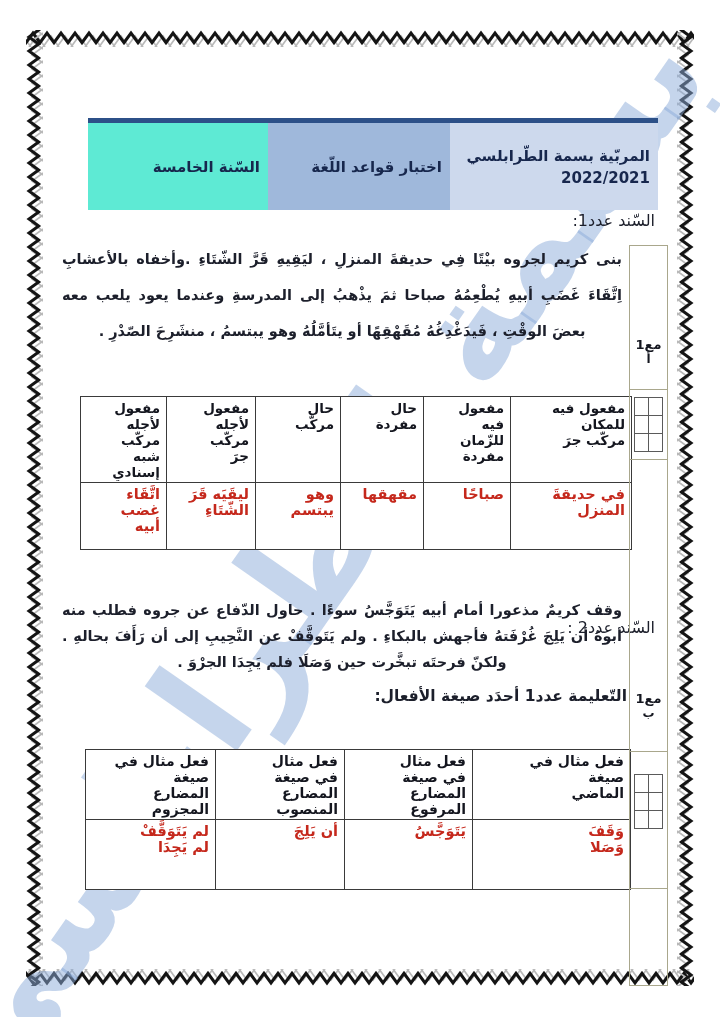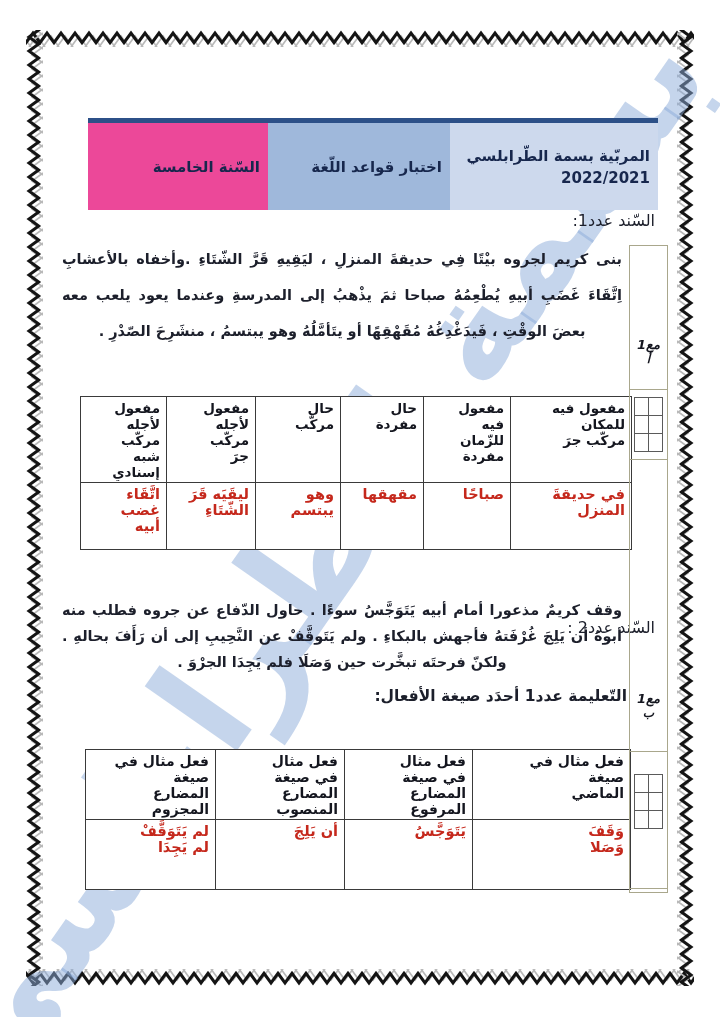--- a/index.html
+++ b/index.html
@@ -23,21 +23,21 @@
   
   .header-table{
     position:absolute;left:88px;top:118px;width:570px;height:92px;
     border-collapse:collapse;direction:rtl;table-layout:fixed;
     border-top:5px solid #2c5088;
   }
   .header-table td{vertical-align:middle;font-weight:bold;font-size:15px;color:#17274d;padding:2px 8px;}
   .cell-light{background:#cdd9ed;text-align:right;}
   .cell-light .year{direction:ltr;text-align:right;margin-top:4px;}
   .cell-mid{background:#9fb8db;padding-right:14px;}
-  .cell-dark{background:#ec4899;color:#101c3a;text-align:right;padding-right:12px;}
+  .cell-dark{background:#5eead4;color:#101c3a;text-align:right;padding-right:12px;}
   
   .sec-title{position:absolute;left:65px;width:590px;text-align:right;font-weight:normal;font-size:16px;}
   #t1{top:211px;}
   #t2{top:570px;margin-top:48px;}
   .para{
     position:absolute;left:62px;width:560px;margin:0;
     font-weight:bold;font-size:14.5px;line-height:36px;
     text-align:justify;text-align-last:center;
   }
   #p1{top:241px;}
@@ -55,22 +55,22 @@
   }
   .q-table th{font-size:13.5px;color:#14161f;padding-left:28px;}
   #table2 th{font-size:14px;}
   .q-table td{color:#c5281c;font-size:14.5px;}
   #table1 tr.head-row{height:66px;}
   #table1 tr.ans-row{height:67px;}
   #table2 tr.head-row{height:68px;}
   #table2 tr.ans-row{height:70px;}
   
   .sidebar{
-    position:absolute;left:629px;top:245px;width:39px;height:648px;
-    border:1px solid #a9a78c;box-sizing:border-box;background:transparent;font-style:italic;
+    position:absolute;left:629px;top:245px;width:39px;height:741px;
+    border:1px solid #a9a78c;box-sizing:border-box;background:transparent;
   }
   .sb-sec{box-sizing:border-box;display:flex;flex-direction:column;align-items:center;}
   .sb-sec1{height:144px;justify-content:flex-end;padding-bottom:22px;border-bottom:1px solid #a9a78c;}
   .sb-grid1{height:70px;justify-content:center;border-bottom:1px solid #a9a78c;}
   .sb-sec3{height:292px;justify-content:flex-end;padding-bottom:30px;border-bottom:1px solid #a9a78c;}
   .sb-grid2{height:137px;justify-content:flex-start;padding-top:22px;border-bottom:1px solid #a9a78c;}
   .sb-sec5{height:66px;}
   .mark{text-align:center;font-weight:bold;font-size:13px;color:#14161f;line-height:15px;}
   .mark .sub{display:block;font-size:12px;font-weight:bold;}
   .mini-grid{border-collapse:collapse;}

